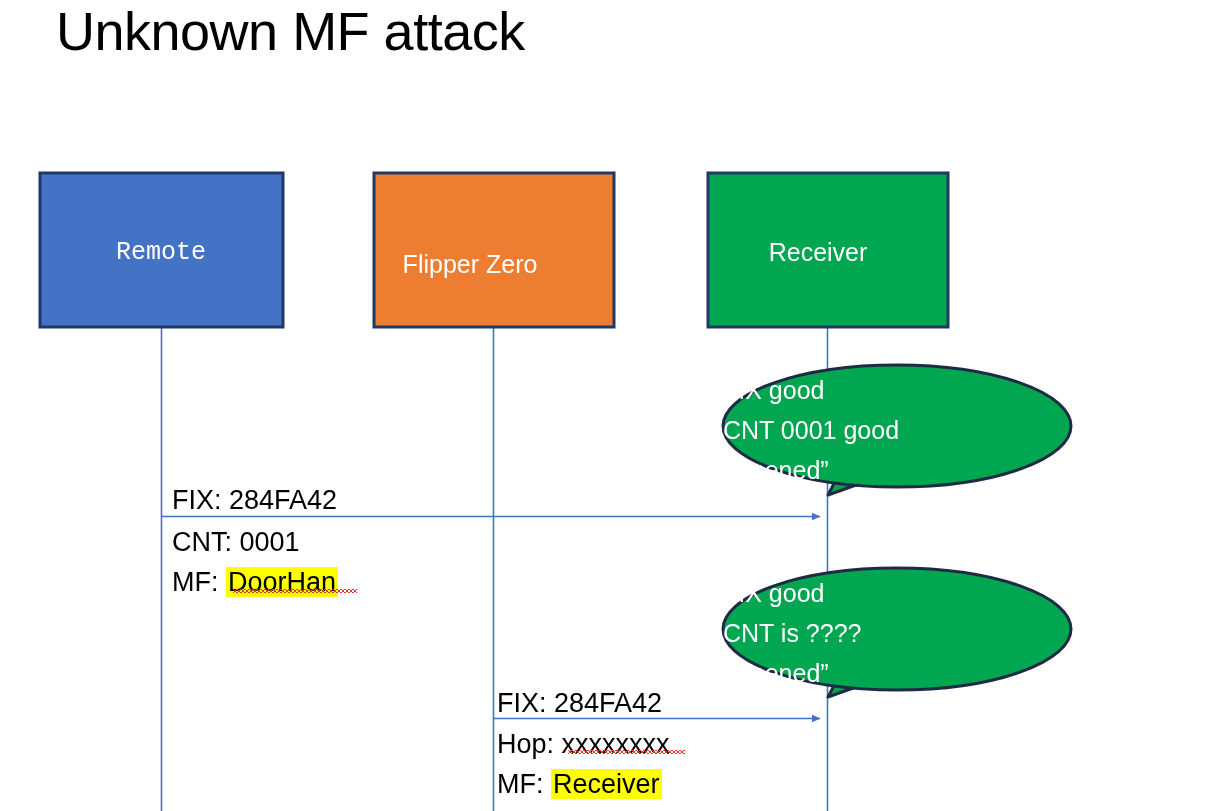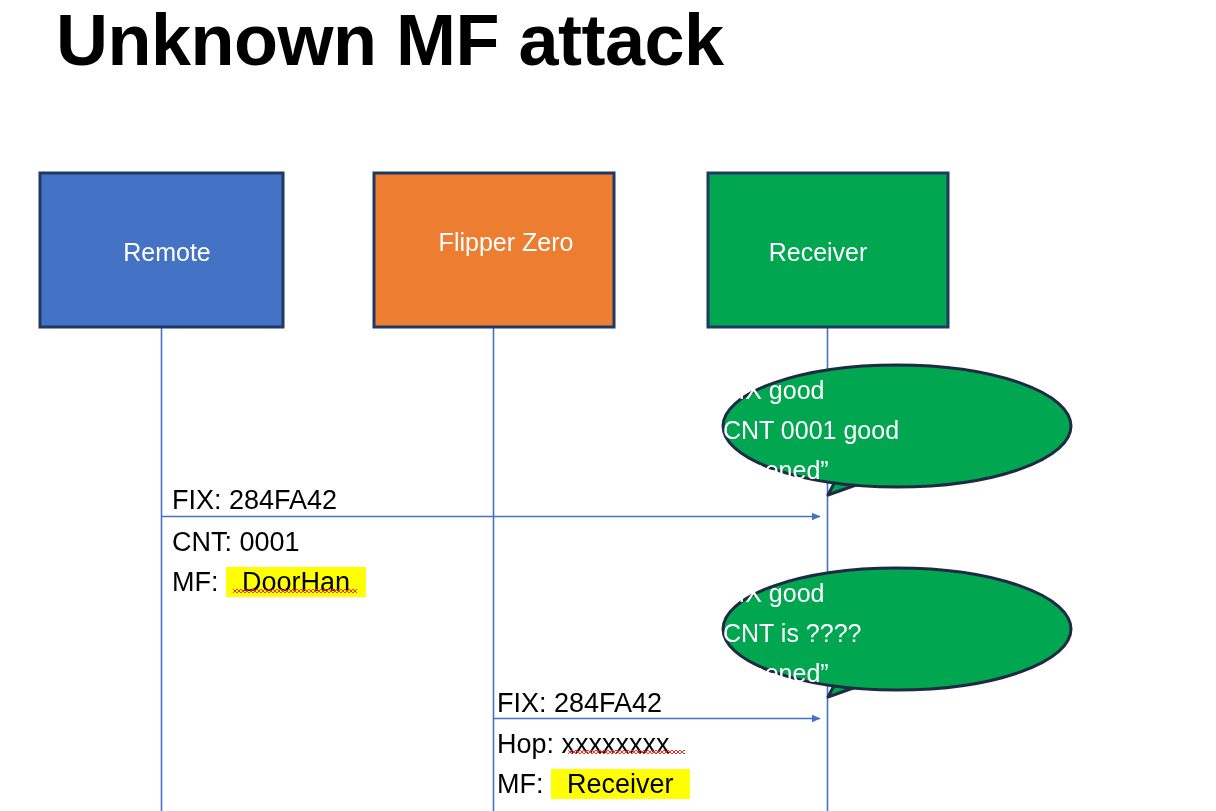--- a/index.html
+++ b/index.html
@@ -13,22 +13,22 @@
     position: relative;
     overflow: hidden;
     font-family: "Liberation Sans", sans-serif;
   }
 
   
   #slide-title {
     position: absolute;
     left: 56px;
     top: 4px;
-    font-size: 72px;
-    font-weight: 700;
+    font-size: 54px;
+    font-weight: 400;
     letter-spacing: -0.5px;
     color: #000000;
     white-space: nowrap;
     line-height: 1.0;
   }
 
   
   #diagram-canvas {
     position: absolute;
     left: 0;
@@ -62,21 +62,21 @@
     position: absolute;
     font-size: 27px;
     font-weight: 400;
     color: #000000;
     white-space: nowrap;
     line-height: 1.0;
     margin-top: 8px;
   }
   .hl {
     background: #ffff00;
-    padding: 0 16px;
+    padding: 0 2px;
   }
   .squiggle {
     position: absolute;
     height: 4px;
     background-image:
       linear-gradient(45deg, transparent 40%, #e8352c 40%, #e8352c 60%, transparent 60%),
       linear-gradient(-45deg, transparent 40%, #e8352c 40%, #e8352c 60%, transparent 60%);
     background-size: 4px 4px;
     background-repeat: repeat-x;
   }
@@ -112,23 +112,23 @@
     <path d="M 828 495 L 840 472 L 898 470 Z" fill="#00A650" stroke="#1F2A44" stroke-width="3" stroke-linejoin="round"></path>
     <ellipse cx="897" cy="426" rx="174" ry="61" fill="#00A650" stroke="#1F2A44" stroke-width="3"></ellipse>
   </g>
 
   <g>
     <path d="M 828 697 L 840 674 L 898 672 Z" fill="#00A650" stroke="#1F2A44" stroke-width="3" stroke-linejoin="round"></path>
     <ellipse cx="897" cy="629" rx="174" ry="61" fill="#00A650" stroke="#1F2A44" stroke-width="3"></ellipse>
   </g>
 </svg>
 
-<div class="actor-label" style="left:28px; top:238px; width:278px;">Remote</div>
+<div class="actor-label" style="left:22px; top:238px; width:278px;font-family:Liberation Mono, monospace;">Remote</div>
 
-<div class="actor-label" style="left:374px; top:228px; width:192px;margin-left:36px;">Flipper Zero</div>
+<div class="actor-label" style="left:374px; top:250px; width:192px;">Flipper Zero</div>
 
 <div class="actor-label" style="left:708px; top:238px; width:220px;">Receiver</div>
 
 <div class="bubble-text" style="left:723px; top:370px; width:348px;">
   <div>FIX good</div>
   <div>CNT 0001 good</div>
   <div>“Opened”</div>
 </div>
 
 <div class="bubble-text" style="left:723px; top:573px; width:348px;">

